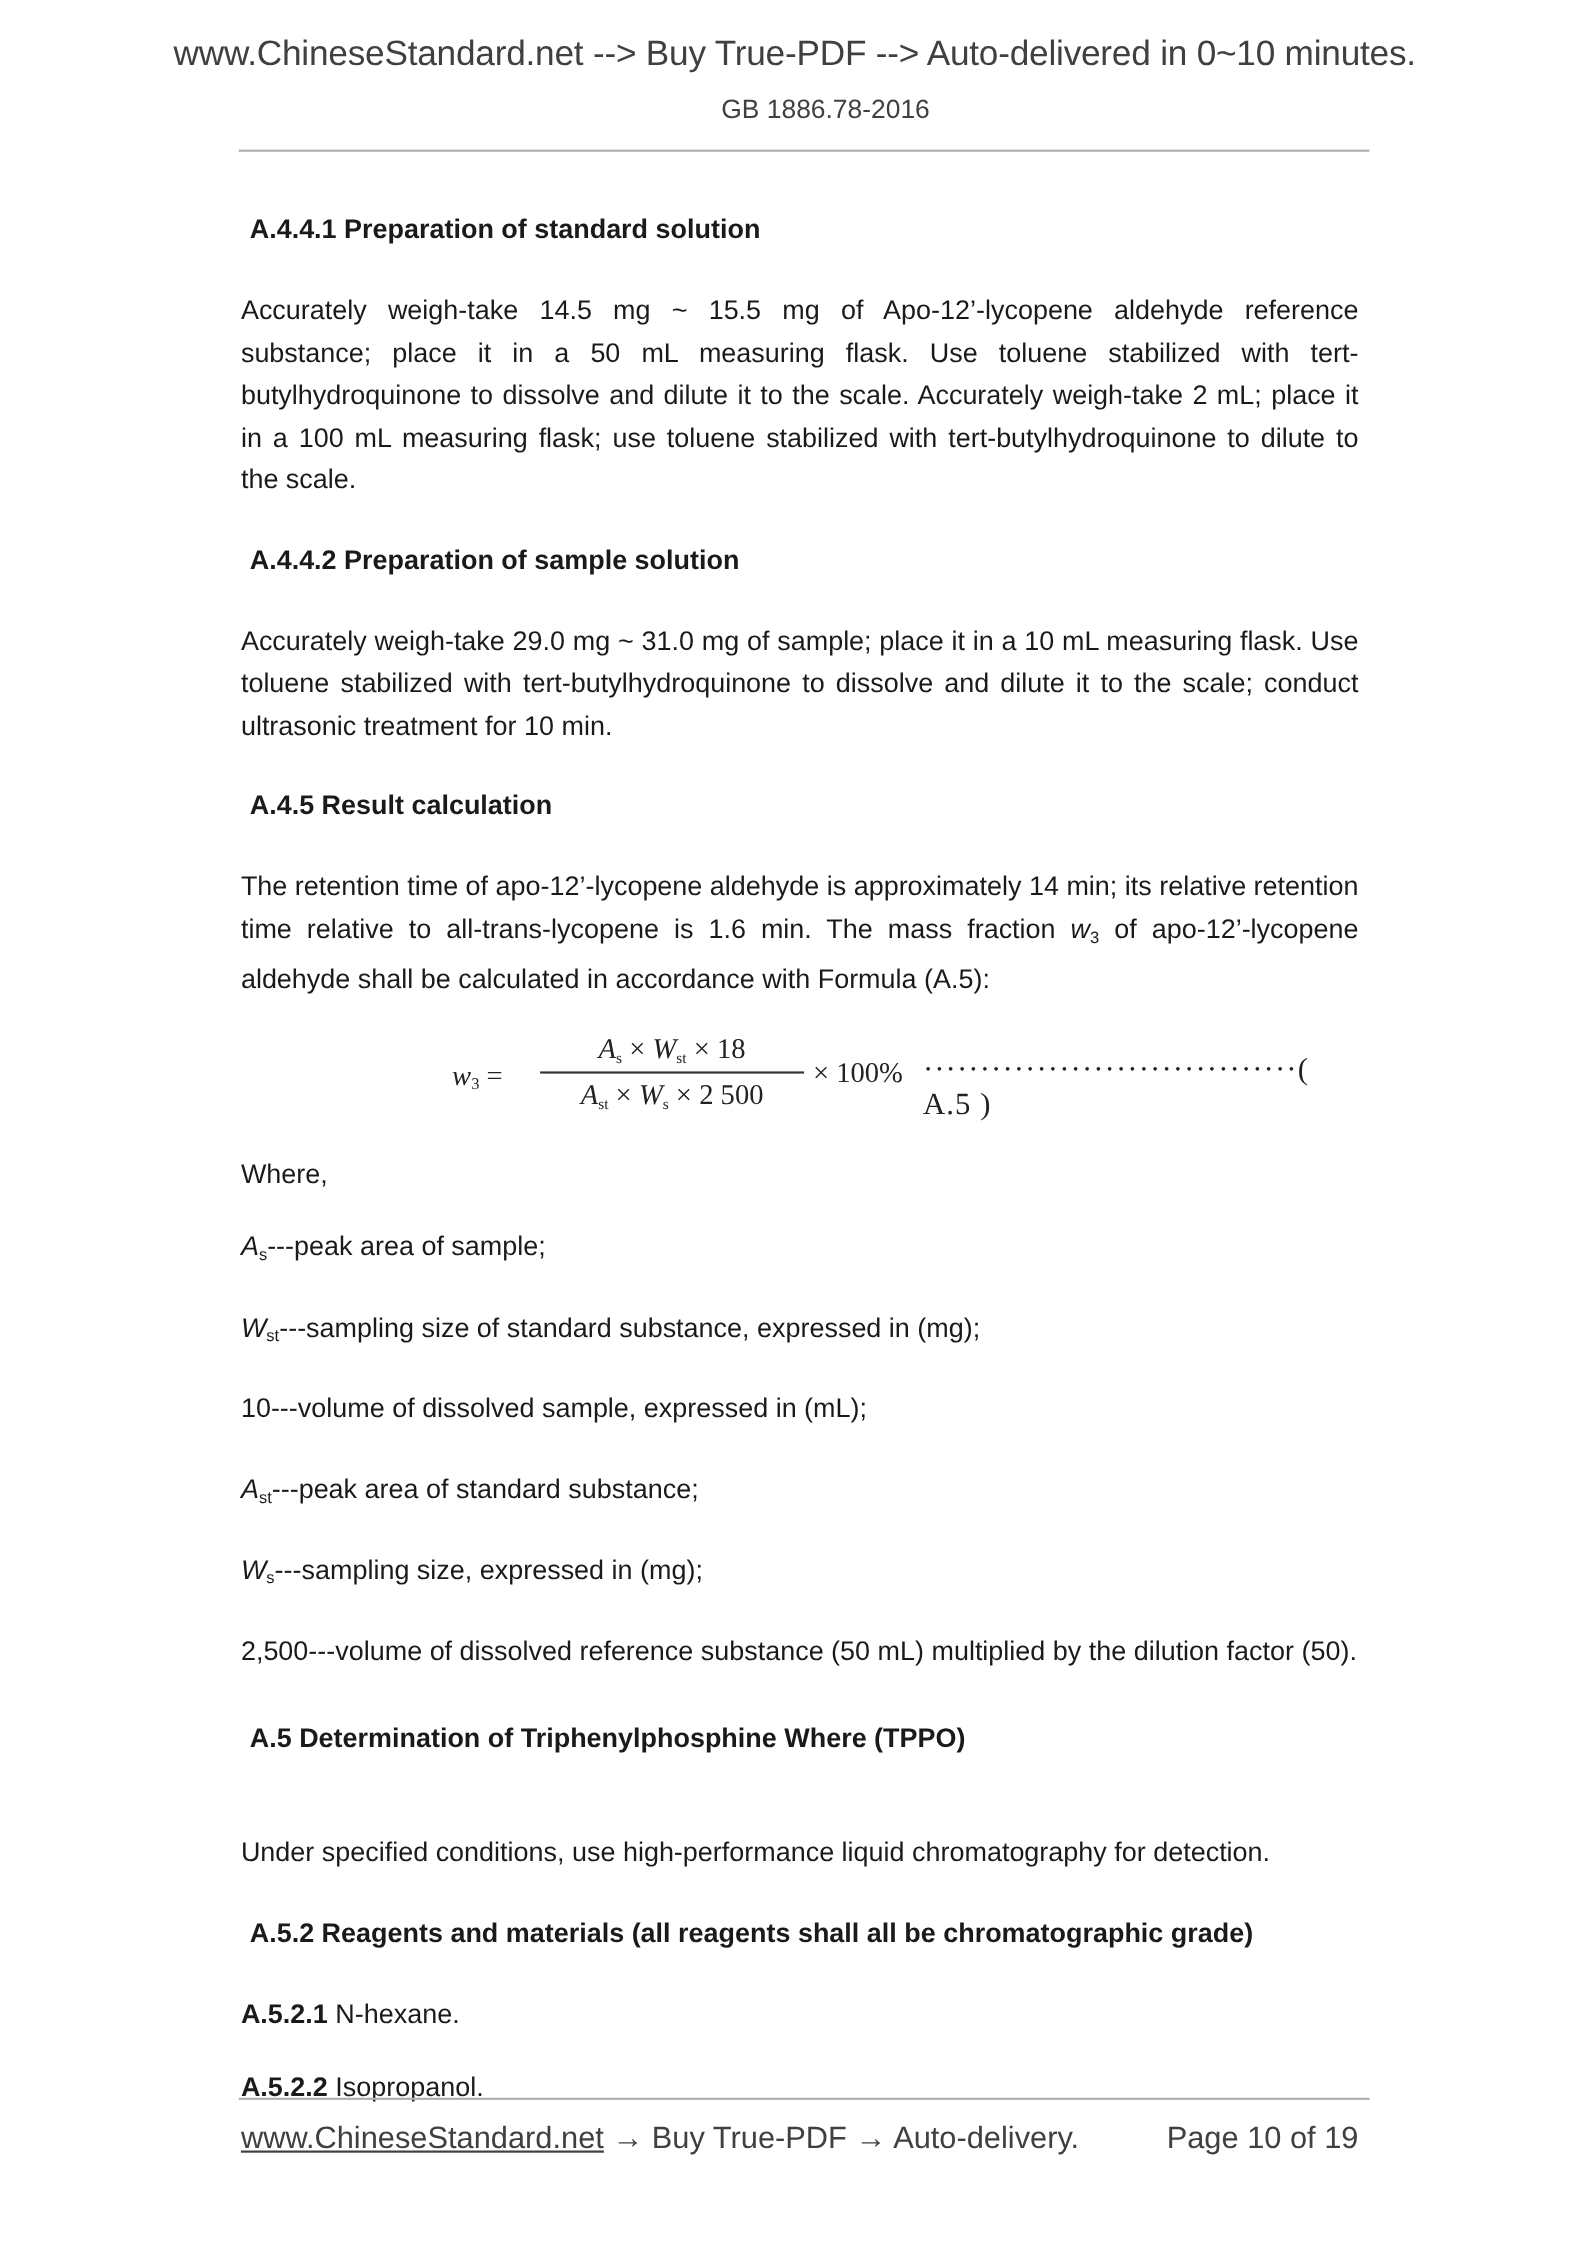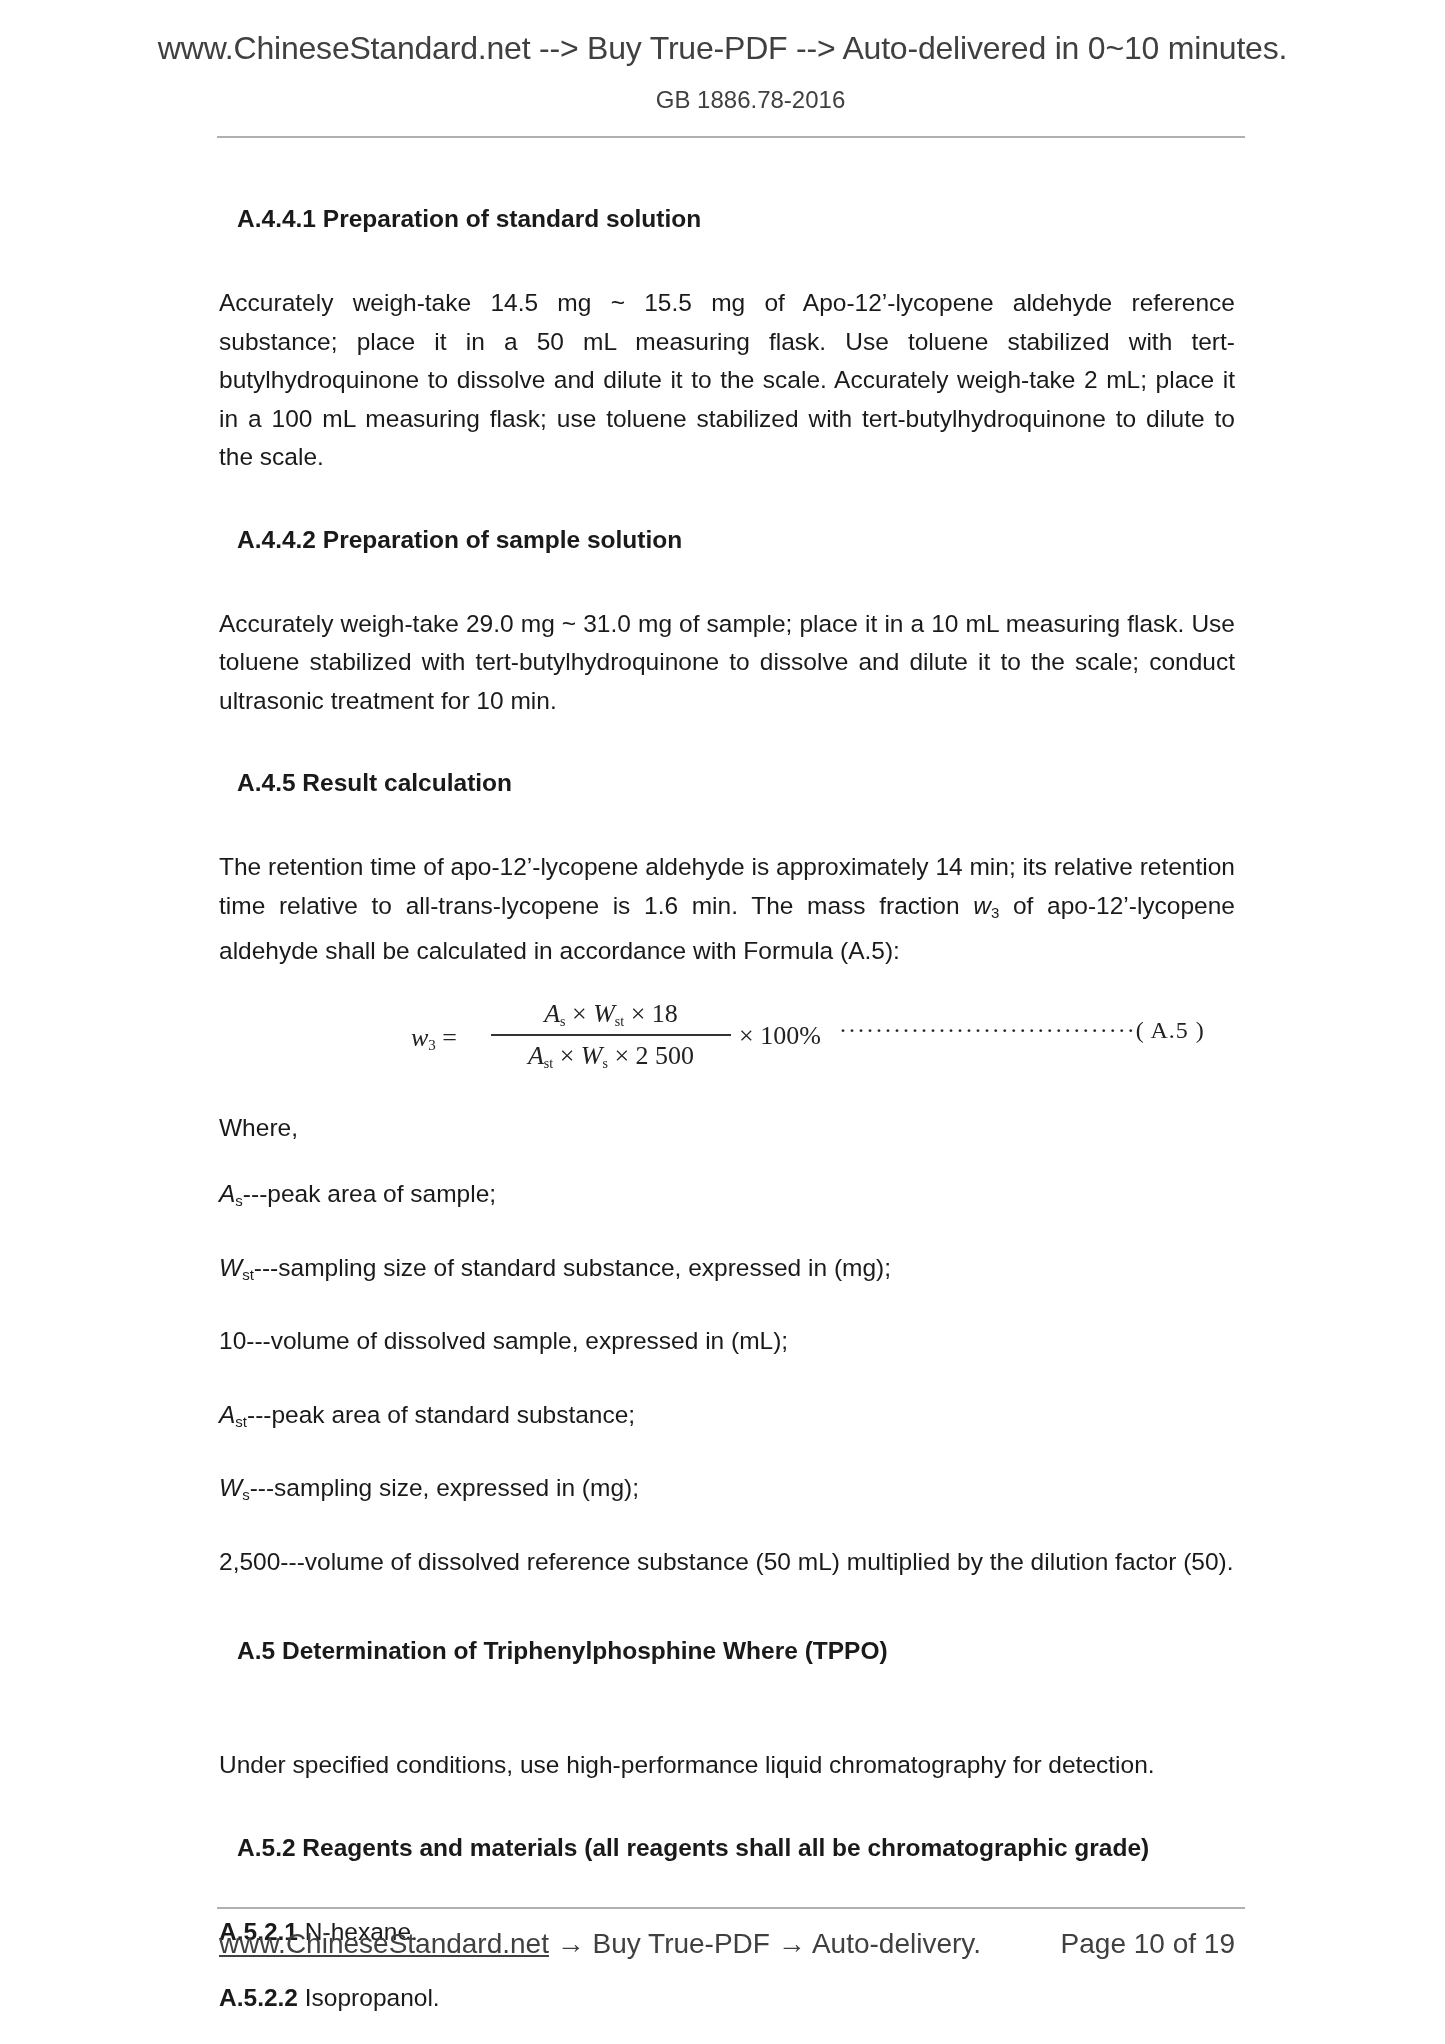--- a/index.html
+++ b/index.html
@@ -4,36 +4,36 @@
   <style>
     html, body { margin: 0; padding: 0; background: #ffffff; }
     body { width: 1445px; height: 2044px; position: relative; overflow: hidden;
            font-family: "Liberation Sans", sans-serif; color: #1a1a1a; }
     .hdr1 { position: absolute; top: 30px; left: 0; width: 1445px; text-align: center;
             font-size: 32px; color: #404040; letter-spacing: -0.2px; }
     .hdr2 { position: absolute; top: 86px; left: 0; width: 1445px; text-align: center;
             font-size: 24px; color: #404040; padding-left: 28px; }
     .rule-top { position: absolute; top: 136px; left: 217px; width: 1028px; height: 2px; background: #b0b0b0; }
     .content { position: absolute; left: 219px; top: 184px; width: 1016px; }
-    .h { font-weight: bold; font-size: 24.5px; margin: 18px; line-height: 34px; }
+    .h { font-weight: bold; font-size: 24.5px; margin: 8px; line-height: 34px; }
     .p { font-size: 24.5px; line-height: 38.5px; margin: 0; text-align: justify; }
     .gap-h { height: 30px; }
     .gap-p { height: 28px; }
     .sub { font-size: 15px; vertical-align: -4px; }
     .it { font-style: italic; }
     .formula { position: relative; height: 90px; margin: 24px 0 24px 0;
                font-family: "Liberation Serif", serif; font-size: 26px; color: #222; }
     .f-lhs { position: absolute; left: 192px; top: 28px; font-style: italic; }
     .f-lhs .s { font-size: 15px; font-style: normal; vertical-align: -4px; }
     .f-frac { position: absolute; left: 272px; top: 0; text-align: center; width: 240px; }
     .f-num { display: block; height: 38px; line-height: 38px; }
     .f-bar { display: block; height: 2px; background: #333; margin: 1px 0; }
     .f-den { display: block; height: 38px; line-height: 38px; }
     .f-tail { position: absolute; left: 520px; top: 26px; }
-    .f-dots { position: absolute; left: 620px; top: 22px; letter-spacing: 1px; font-size: 24px; }
+    .f-dots { position: absolute; left: 620px; top: 22px; letter-spacing: 1px; font-size: 28px; }
     .f-num i, .f-den i { font-style: italic; }
     .f-num .s, .f-den .s { font-size: 14px; font-style: normal; vertical-align: -4px; }
     .rule-bot { position: absolute; top: 1907px; left: 217px; width: 1028px; height: 2px; background: #b0b0b0; }
     .footer { position: absolute; top: 1928px; left: 219px; width: 1016px; height: 34px;
               font-size: 28px; color: #404040; }
     .footer .left { position: absolute; left: 0; top: 0; }
     .footer .left .link { text-decoration: underline; color: #404040; }
     .footer .right { position: absolute; right: 0; top: 0; }
     .footer .right b { font-weight: normal; }
   </style>

